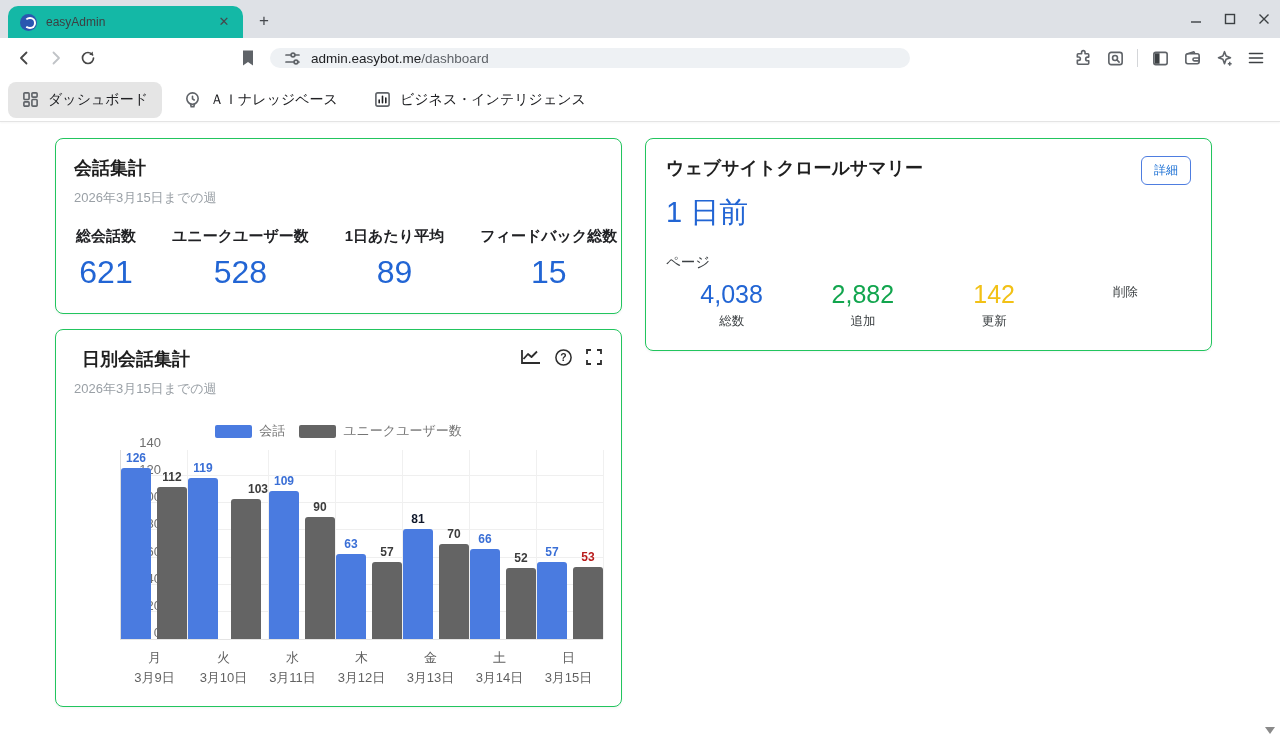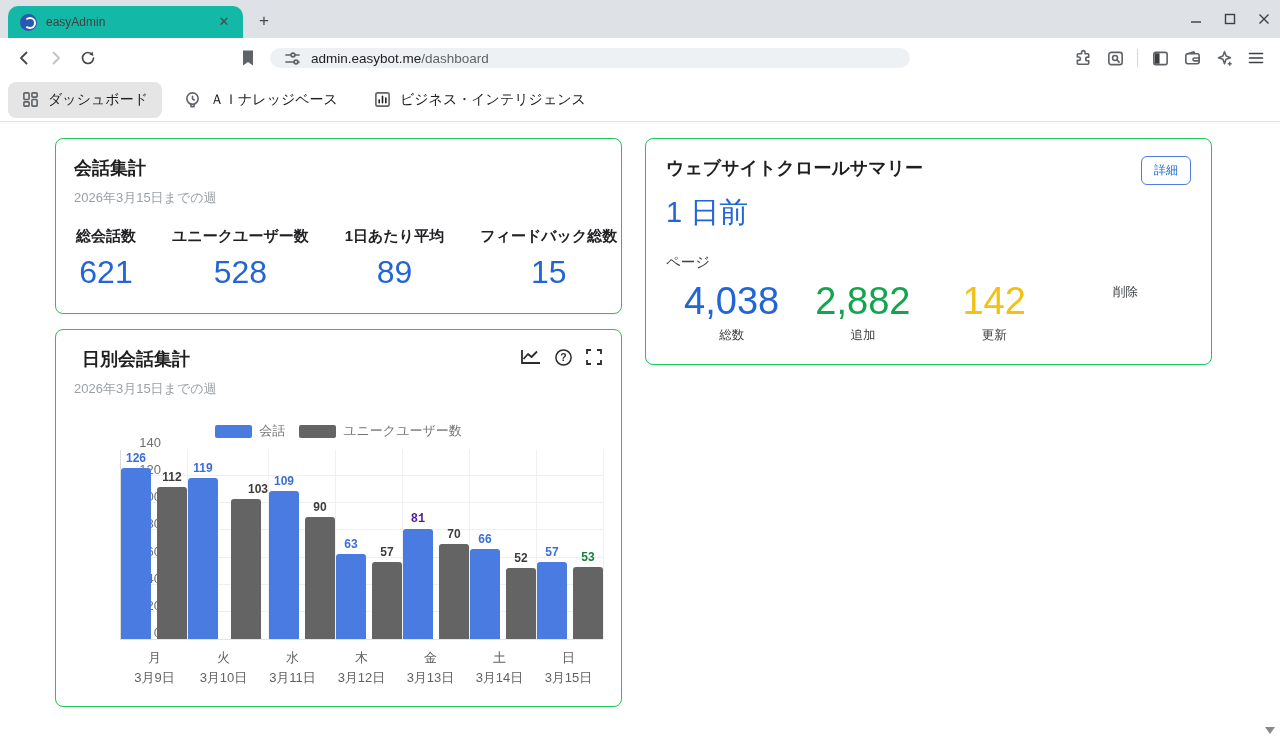--- a/index.html
+++ b/index.html
@@ -51,21 +51,21 @@
 
   
   .card-crawl { padding:17px 20px 20px; }
   .crawl-head { display:flex; align-items:flex-start; justify-content:space-between; }
   .btn-details { font-size:12px; color:#1a6fd4; border:1px solid #4e7de0; border-radius:6px; background:#fff; padding:5px 12px; cursor:pointer; }
   .crawl-last-label { font-size:14.5px; color:#3c4043; margin-top:12px; }
   .crawl-last-value { font-size:29px; color:#2265d4; margin-top:8px; }
   .crawl-pages-label { font-size:14.5px; color:#3c4043; margin-top:20px; }
   .crawl-stats { display:flex; margin-top:8px; }
   .crawl-stat { flex:1; text-align:center; }
-  .crawl-value { font-size:38px; }
+  .crawl-value { font-size:25px; }
   .crawl-label { font-size:12.5px; color:#3c4043; margin-top:4px; }
 
   
   .card-chart { padding:17px 18px 18px; }
   .chart-head { display:flex; align-items:center; justify-content:space-between;margin-left:8px; }
   .chart-icons { display:flex; align-items:center; gap:12px; color:#2d2d2d; }
   .legend { display:flex; justify-content:center; align-items:center; gap:14px; margin-top:24px; }
   .legend-item { display:flex; align-items:center; gap:7px; font-size:13px; color:#757575; }
   .legend-swatch { width:37px; height:13px; border-radius:2px; }
 
@@ -317,21 +317,21 @@
                   <div class="barval" style="color: rgb(58, 111, 214);">63</div>
                   <div class="bar" style="height: 85.5px; background: rgb(74, 123, 224);"></div>
                 </div>
                 <div class="barcol">
                   <div class="barval" style="color: rgb(60, 60, 60);">57</div>
                   <div class="bar" style="height: 77.3571px; background: rgb(100, 100, 100);"></div>
                 </div>
               </div>
               <div class="group">
                 <div class="barcol">
-                  <div class="barval" style="color: #4c1d95; font-family: Liberation Mono, monospace;">81</div>
+                  <div class="barval" style="color: #0f172a;">81</div>
                   <div class="bar" style="height: 109.929px; background: rgb(74, 123, 224);"></div>
                 </div>
                 <div class="barcol">
                   <div class="barval" style="color: rgb(60, 60, 60);">70</div>
                   <div class="bar" style="height: 95px; background: rgb(100, 100, 100);"></div>
                 </div>
               </div>
               <div class="group">
                 <div class="barcol">
                   <div class="barval" style="color: rgb(58, 111, 214);">66</div>
@@ -341,21 +341,21 @@
                   <div class="barval" style="color: rgb(60, 60, 60);">52</div>
                   <div class="bar" style="height: 70.5714px; background: rgb(100, 100, 100);"></div>
                 </div>
               </div>
               <div class="group">
                 <div class="barcol">
                   <div class="barval" style="color: rgb(58, 111, 214);">57</div>
                   <div class="bar" style="height: 77.3571px; background: rgb(74, 123, 224);"></div>
                 </div>
                 <div class="barcol">
-                  <div class="barval" style="color: #15803d; margin-top: 24px;">53</div>
+                  <div class="barval" style="color: #b91c1c; margin-top: 24px;">53</div>
                   <div class="bar" style="height: 71.9286px; background: rgb(100, 100, 100);"></div>
                 </div>
               </div>
             </div>
           <div class="xlabels">
               <div class="xlab">
                 <div>月</div>
                 <div>3月9日</div>
               </div>
               <div class="xlab">

